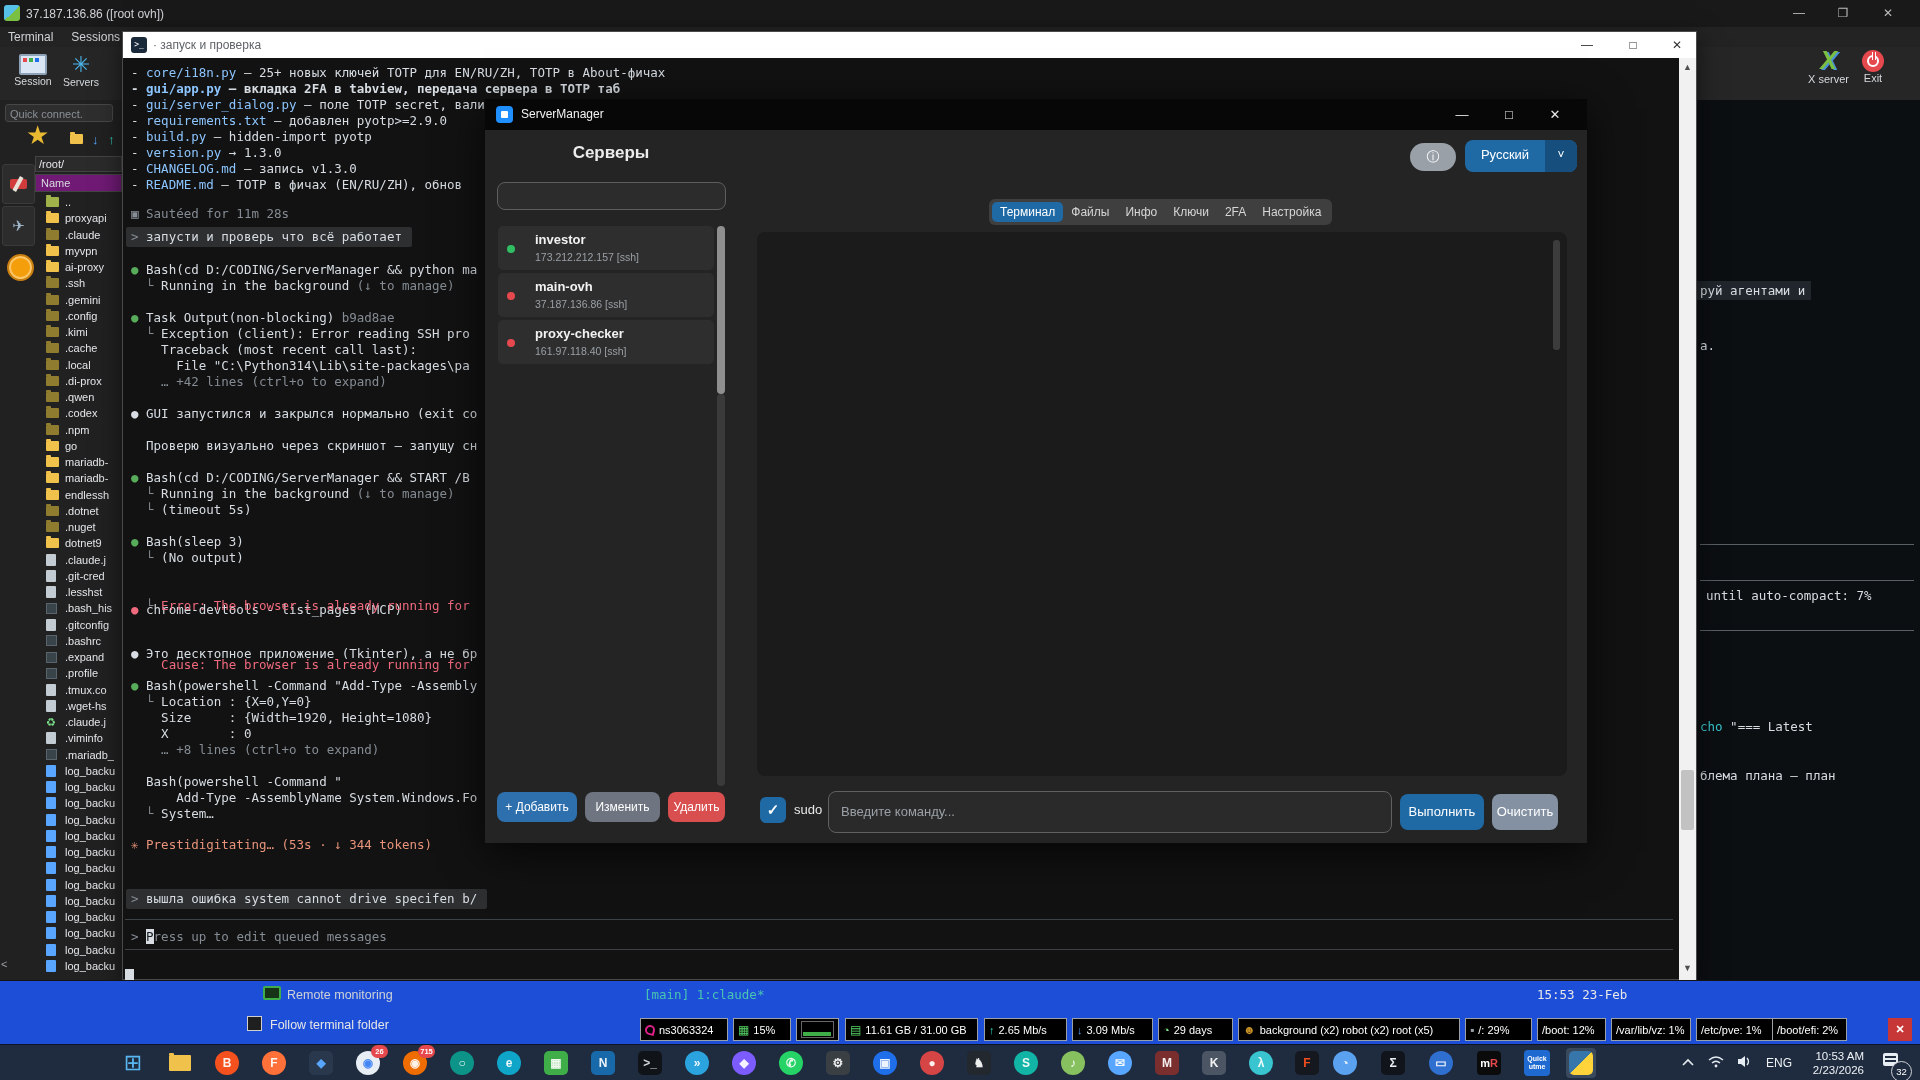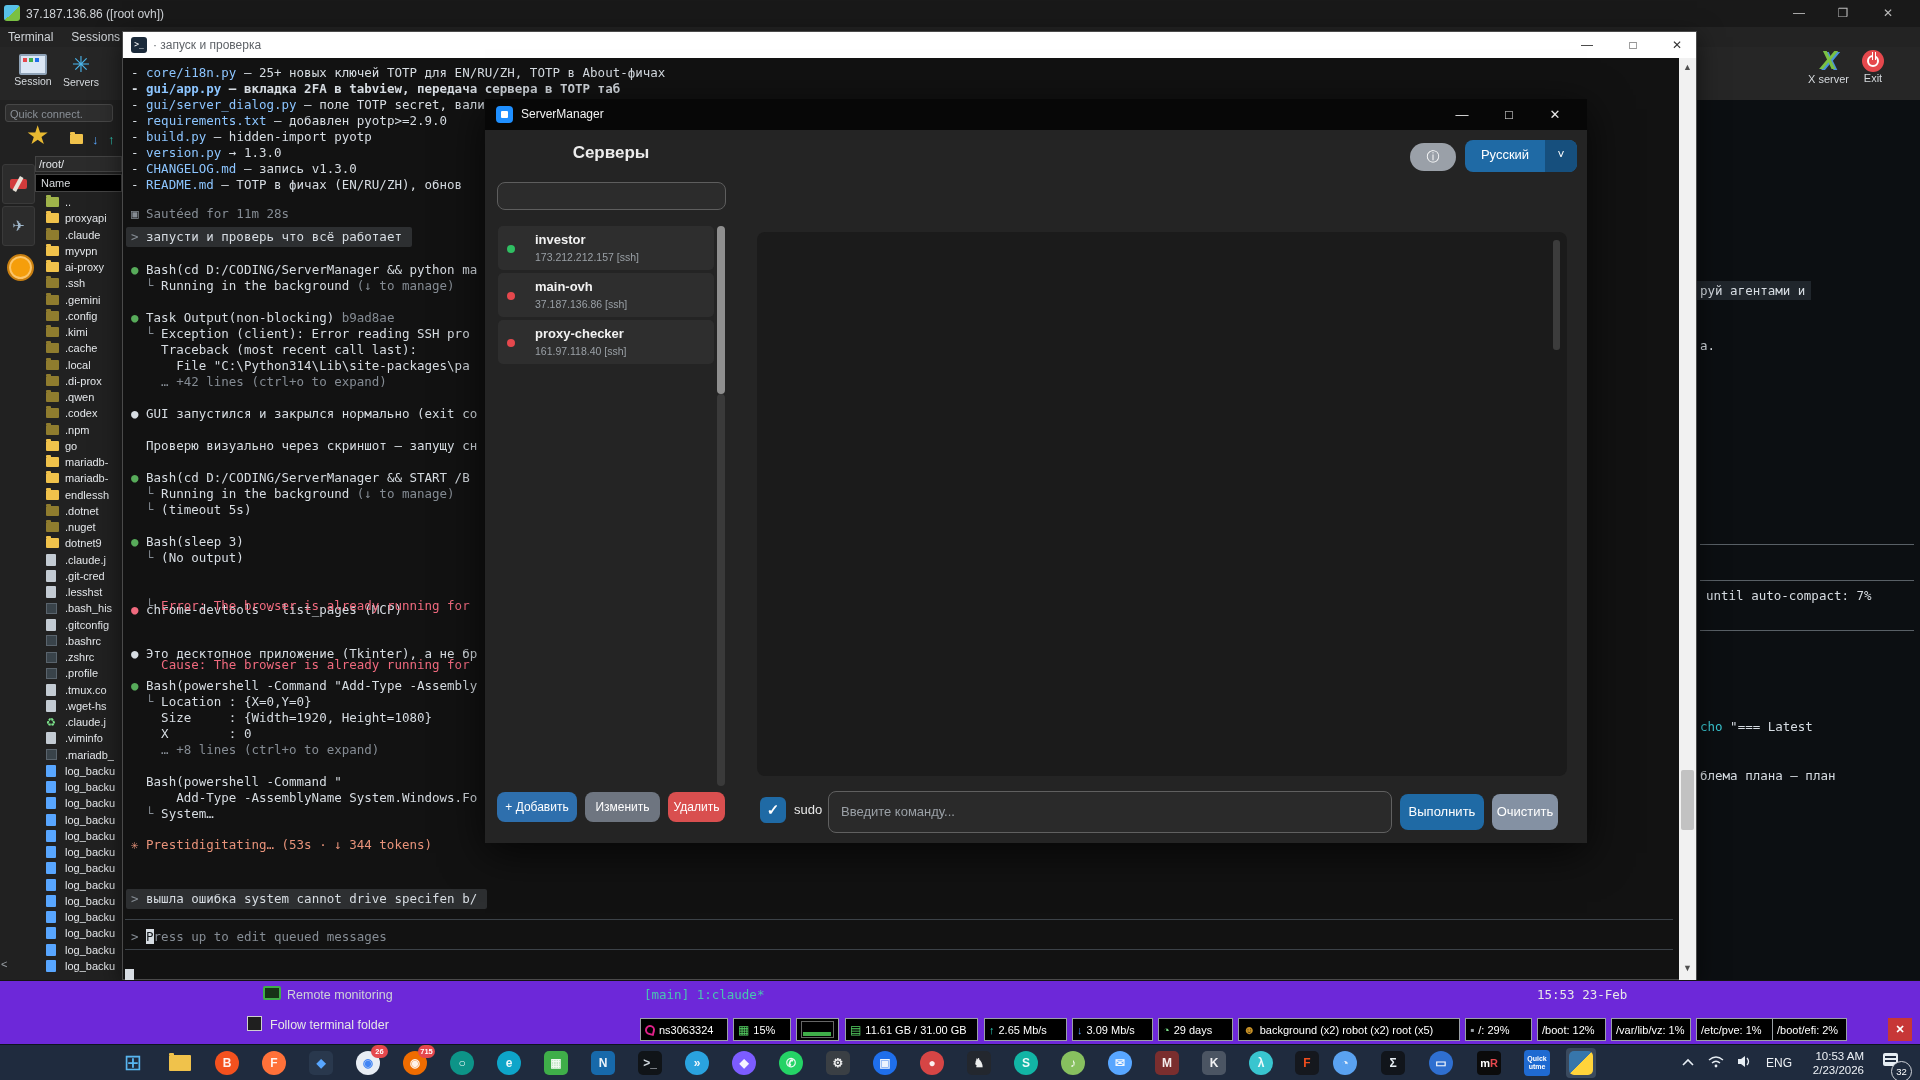--- a/index.html
+++ b/index.html
@@ -29,21 +29,21 @@
   #strip{left:2px;top:64px;width:31px;}
   .sbox{width:31px;height:38px;background:#2c2c2c;border:1px solid #3a3a3a;border-radius:3px;margin-bottom:2px;
         display:flex;align-items:center;justify-content:center;}
   .knife{width:17px;height:10px;background:#d23b3b;border-radius:2px;position:relative;}
   .knife::after{content:"";position:absolute;left:6px;top:-3px;width:4px;height:16px;background:#e8e2d8;transform:rotate(28deg);}
   .plane{color:#9fb6c9;font-size:15px;}
   #globe{left:7px;top:154px;width:23px;height:23px;border-radius:50%;background:#f59e0b;
          border:2px solid #c87f12;box-shadow:inset 0 0 0 2px #fbc56a;}
   #pathbar{left:35px;top:56px;width:87px;height:16px;background:#2b2b2b;border:1px solid #444;
       color:#e3e6e9;font-size:11px;line-height:15px;padding-left:3px;box-sizing:border-box;}
-  #namehdr{left:35px;top:74px;width:87px;height:18px;background:#000000;border:1px solid #444;
+  #namehdr{left:35px;top:74px;width:87px;height:18px;background:#701a75;border:1px solid #444;
       color:#d8dbde;font-size:11px;line-height:17px;padding-left:5px;box-sizing:border-box;}
   #files{left:35px;top:94px;width:87px;height:784px;overflow:hidden;}
   .frow{height:16.25px;display:flex;align-items:center;white-space:nowrap;overflow:hidden;}
   .fic{flex:0 0 15px;margin-left:11px;display:flex;align-items:center;}
   .fname{color:#e4e7ea;font-size:11px;margin-left:4px;}
   .fo{width:13px;height:10px;background:#8f7c2e;border-radius:1px;position:relative;display:inline-block;}
   .fo::before{content:"";position:absolute;top:-2px;left:0;width:5px;height:2px;background:inherit;border-radius:1px 1px 0 0;}
   .fb{background:#f0c24b;}
   .fup{background:#9fb34a;}
   .pg{width:10px;height:12px;background:#c3cbd3;border-radius:1px;display:inline-block;}
@@ -121,21 +121,21 @@
   #sudobox{left:275px;top:698px;width:26px;height:26px;background:#1f6aa5;border-radius:6px;color:#fff;
            text-align:center;line-height:26px;font-size:15px;font-weight:bold;}
   #sudolab{left:309px;top:703px;color:#e8e8e8;font-size:13px;}
   #cmdinput{left:343px;top:692px;width:564px;height:42px;background:#2a2a2a;border:1px solid #606060;border-radius:8px;
             box-sizing:border-box;color:#9aa0a6;font-size:13px;line-height:40px;padding-left:12px;}
   #brun{left:915px;top:695px;width:84px;height:36px;background:#1f6aa5;border-radius:8px;color:#fff;
         font-size:13px;text-align:center;line-height:36px;}
   #bclear{left:1007px;top:695px;width:66px;height:36px;background:#8491a3;border-radius:8px;color:#fff;
         font-size:13px;text-align:center;line-height:36px;}
   
-  #bbar{left:0;top:980px;width:1920px;height:64px;background:#6d28d9;border-top:1px solid #141414;}
+  #bbar{left:0;top:980px;width:1920px;height:64px;background:#1d4ed8;border-top:1px solid #141414;}
   #remmon{left:263px;top:5px;color:#cfd3d7;font-size:12.5px;}
   .rmi{display:inline-block;width:14px;height:10px;border:2px solid #3fae49;border-radius:2px;background:#173317;
        vertical-align:-1px;margin-right:6px;}
   #tmuxl{left:644px;top:6px;color:#49c5b1;font-size:12.5px;}
   #tmuxt{left:1537px;top:6px;color:#e8e8e8;font-size:12.5px;}
   #follow{left:247px;top:35px;color:#e6e6e6;font-size:12.5px;}
   #follow .cb{display:inline-block;width:13px;height:13px;border:1px solid #cfcfcf;background:#1f1f1f;
        vertical-align:-2px;margin-right:8px;}
   #monbar{left:0;top:37px;width:1920px;height:25px;position:absolute;}
   .mseg{position:absolute;top:0;height:23px;background:#000;border:1px solid #9aa0a6;box-sizing:border-box;
@@ -394,21 +394,21 @@
         <div class="frow">
           <span class="fic">
             <span class="sc"></span>
           </span>
           <span class="fname">.bashrc</span>
         </div>
         <div class="frow">
           <span class="fic">
             <span class="sc"></span>
           </span>
-          <span class="fname">.zshrc</span>
+          <span class="fname">.expand</span>
         </div>
         <div class="frow">
           <span class="fic">
             <span class="sc"></span>
           </span>
           <span class="fname">.profile</span>
         </div>
         <div class="frow">
           <span class="fic">
             <span class="pg"></span>
@@ -621,20 +621,28 @@
     <div class="abs" id="slthumb"></div>
     <div class="abs" id="sltrack"></div>
     <div class="abs smbtn" id="badd">+ Добавить</div>
     <div class="abs smbtn" id="bedit">Изменить</div>
     <div class="abs smbtn" id="bdel">Удалить</div>
     <div class="abs" id="sminfo">ⓘ</div>
     <div class="abs" id="smlang">
       <div class="lab">Русский</div>
       <div class="chev">˅</div>
     </div>
+    <div class="abs" id="smtabs">
+        <div class="tab tabsel">Терминал</div>
+        <div class="tab">Файлы</div>
+        <div class="tab">Инфо</div>
+        <div class="tab">Ключи</div>
+        <div class="tab">2FA</div>
+        <div class="tab">Настройка</div>
+      </div>
     <div class="abs" id="smbox"></div>
     <div class="abs" id="smboxthumb"></div>
     <div class="abs" id="sudobox">✓</div>
     <div class="abs" id="sudolab">sudo</div>
     <div class="abs" id="cmdinput">Введите команду...</div>
     <div class="abs" id="brun">Выполнить</div>
     <div class="abs" id="bclear">Очистить</div>
   </div>
 
   <div class="abs" id="bbar">

